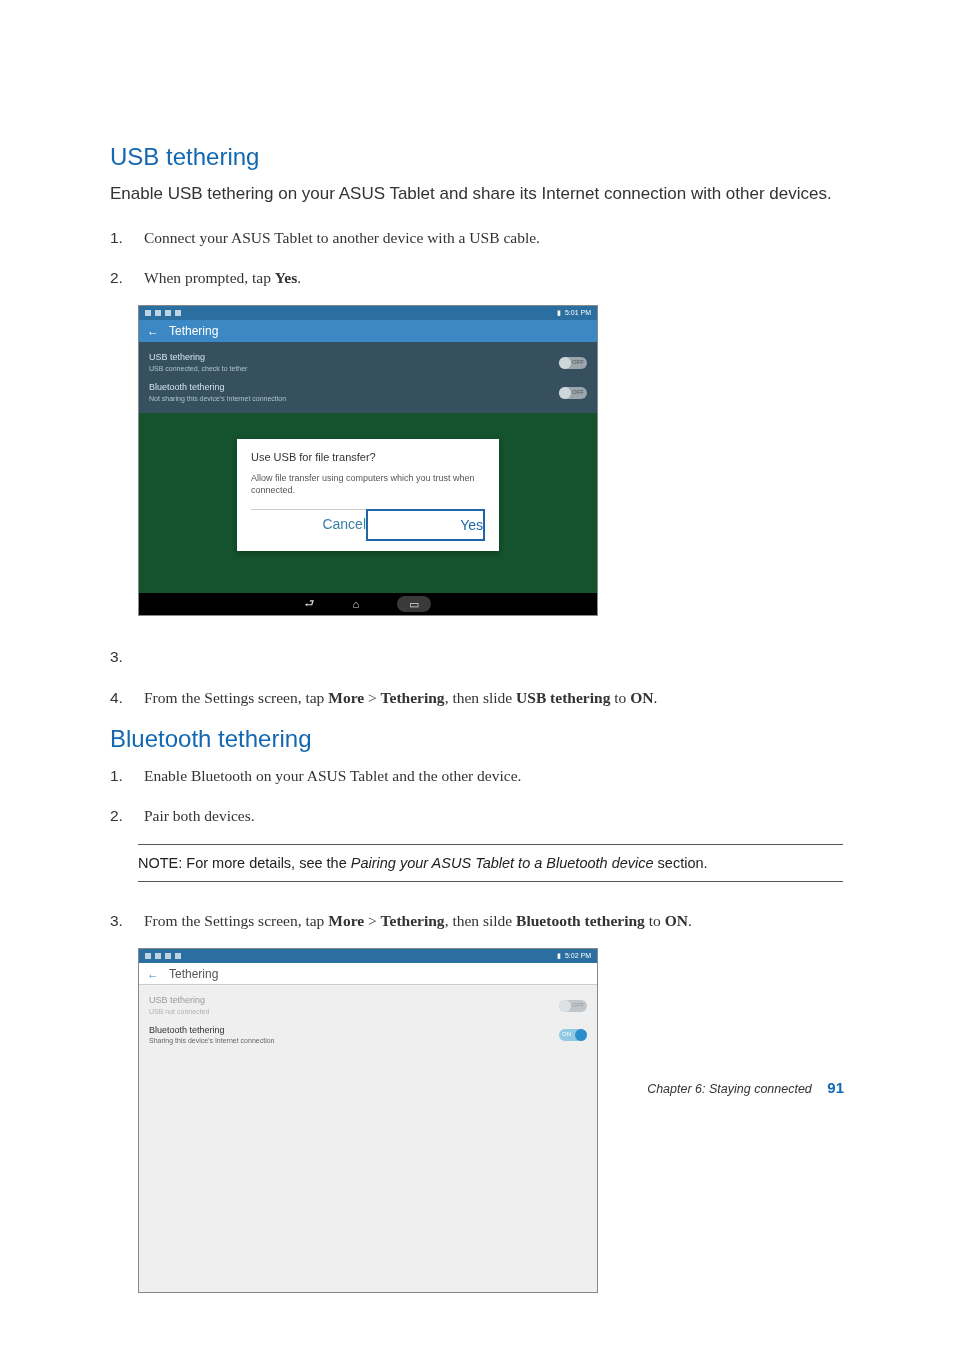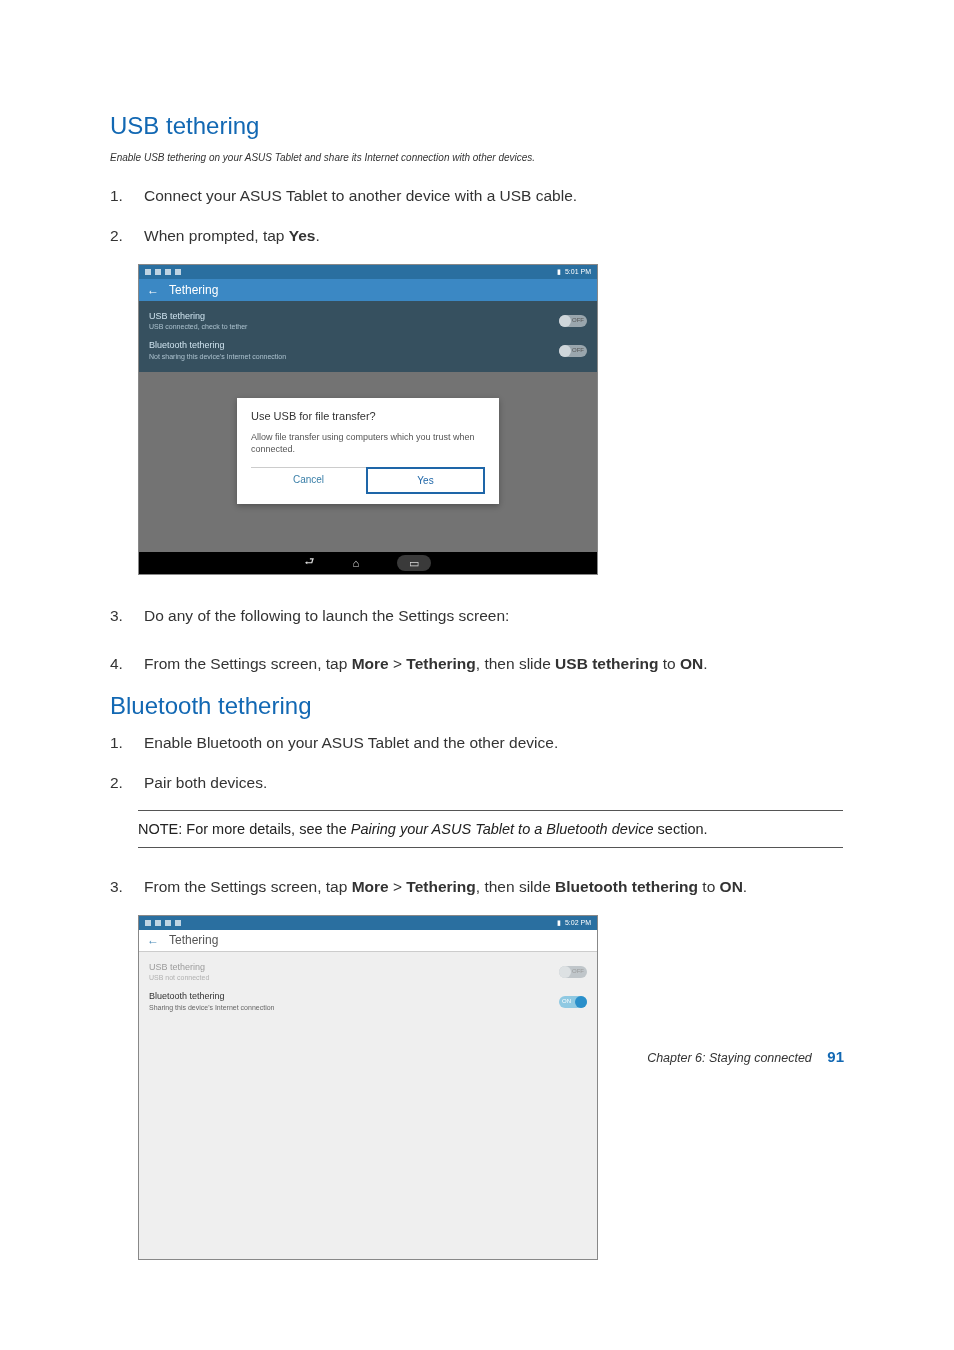--- a/index.html
+++ b/index.html
@@ -1,24 +1,24 @@
 <!DOCTYPE html>
 <html><head>
 <meta charset="utf-8">
 <style>
   * { box-sizing: border-box; margin: 0; padding: 0; }
   html, body { width: 954px; height: 1350px; background: #fff; font-family: "Segoe UI", Arial, sans-serif; color: #222; }
-  .page { position: relative; width: 954px; height: 1127px; padding: 112px 110px 0 110px; }
+  .page { position: relative; width: 954px; height: 1127px; padding: 112px 110px 0 110px; margin-top: 31px; }
 
   h2.section { color: #1268b3; font-weight: 400; font-size: 24px; margin-bottom: 10px; }
-  p.body { font-size: 10px; line-height: 1.5; margin-bottom: 18px; color: #333; font-style: italic; }
+  p.body { font-size: 17px; line-height: 1.5; margin-bottom: 18px; color: #333; }
   ol.steps { list-style: none; margin: 0 0 14px 0; }
   ol.steps > li { display: flex; font-size: 15.5px; line-height: 1.7; margin-bottom: 14px; color: #333; }
   ol.steps > li > .num { width: 34px; flex: none; }
-  ol.steps > li > .txt { flex: 1; }
+  ol.steps > li > .txt { flex: 1; font-family: Liberation Serif, serif; }
   ul.sub { list-style: none; padding-left: 34px; margin-top: 8px; }
   ul.sub > li { position: relative; padding-left: 22px; font-size: 15.5px; line-height: 1.9; color: #333; }
   ul.sub > li::before { content: "•"; position: absolute; left: 4px; top: 2px; font-size: 12px; color: #444; }
   .bold { font-weight: 700; }
 
   
   .icon-gear { display:inline-block; width:20px; height:20px; border-radius:5px; background:#f7b23b; vertical-align:middle; position:relative; margin:0 2px; }
   .icon-gear svg { position:absolute; left:2px; top:2px; }
   .icon-apps { display:inline-flex; width:18px; height:18px; flex-wrap:wrap; vertical-align:middle; margin:0 2px; gap:2px; padding:1px; }
   .icon-apps i { width:4px; height:4px; background:#000; display:block; }
@@ -34,27 +34,27 @@
   .shot .row { display:flex; justify-content:space-between; align-items:center; padding:4px 0; }
   .shot .row .lab { font-size:9px; line-height:1.2; }
   .shot .row .lab .t { display:block; }
   .shot .row .lab .d { font-size:7px; opacity:.75; }
   .toggle { width:28px; height:12px; border-radius:7px; background:#9aa6ad; position:relative; }
   .toggle::after { content:""; position:absolute; width:12px; height:12px; border-radius:50%; background:#cfd6da; top:0; left:0; }
   .toggle .txt { position:absolute; font-size:6px; color:#555; top:2px; right:3px; }
   .toggle.on { background:#8fc9e2; }
   .toggle.on::after { left:auto; right:0; background:#2a8fca; }
   .toggle.on .txt { left:3px; right:auto; color:#fff; }
-  .shot .body-area { background:#737373; height:180px; position:relative; }
+  .shot .body-area { background:#14532d; height:180px; position:relative; }
   .shot.h2 .body-area { height:236px; }
   .dialog { position:absolute; left:50%; top:26px; transform:translateX(-50%); width:262px; background:#fff; box-shadow:0 2px 6px rgba(0,0,0,.3); padding:12px 14px 10px; }
   .dialog .dt { font-size:11px; color:#333; margin-bottom:10px; }
   .dialog .dd { font-size:9px; color:#555; line-height:1.3; margin-bottom:12px; }
   .dialog .btns { display:flex; }
-  .dialog .btns > div { flex:1; text-align:center; font-size:10px; padding:6px 0; border-top:1px solid #ccc; color:#3a7fa8; }
+  .dialog .btns > div { flex:1; text-align:right; font-size:14px; padding:6px 0; border-top:1px solid #ccc; color:#3a7fa8; }
   .dialog .btns > div.yes { border:2px solid #1e66a8; color:#1e66a8; font-weight:400; }
   .navbar { height:22px; background:#000; display:flex; justify-content:center; align-items:center; gap:38px; }
   .navbar span { color:#d9d9d9; font-size:11px; }
   .navbar .recent { background:#3a3a3a; border-radius:10px; padding:0 12px; line-height:16px; height:16px; display:inline-flex; align-items:center; }
 
   .notebox { border-top:1px solid #555; border-bottom:1px solid #555; padding:10px 0; margin:0 0 26px 28px; width:705px; font-size:14.5px; }
   .notebox .nb { font-weight:400; }
   .notebox em { font-style: italic; }
 
   .footer { position:absolute; bottom:62px; right:110px; font-size:12.5px; color:#333; }
@@ -130,21 +130,20 @@
       <span>⮐</span>
       <span>⌂</span>
       <span class="recent">▭</span>
     </div>
   </div>
 
   <ol class="steps">
     <li>
       <span class="num">3.</span>
       <span class="txt">
-        <span>Do any of the following to launch the Settings screen:</span>
         <ul class="sub">
         </ul>
       </span>
     </li>
     <li>
       <span class="num">4.</span>
       <span class="txt">
         <span>From the Settings screen, tap </span><span class="bold">More</span><span> &gt; </span><span class="bold">Tethering</span><span>, then slide </span><span class="bold">USB tethering</span><span> to </span><span class="bold">ON</span><span>.</span>
       </span>
     </li>

